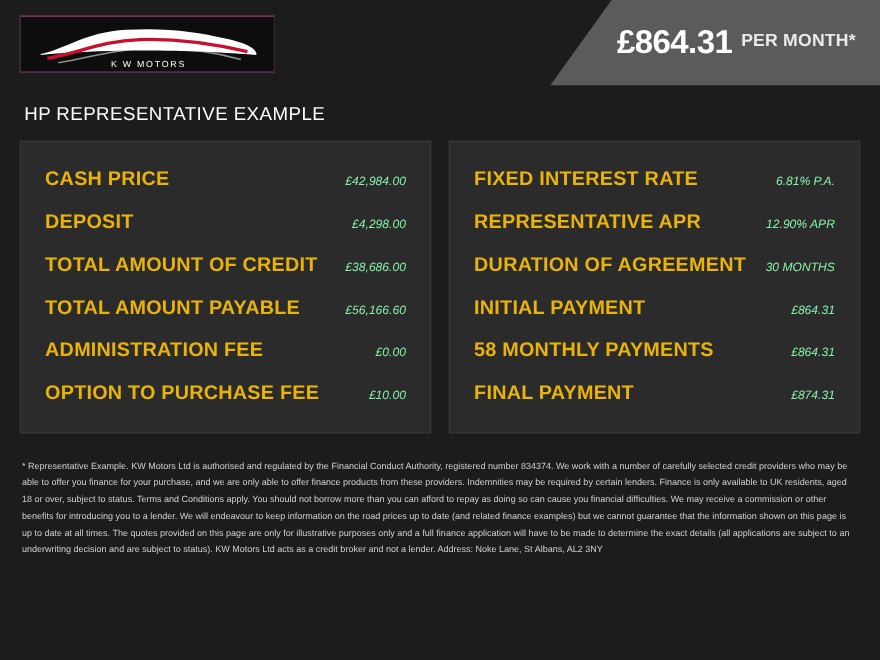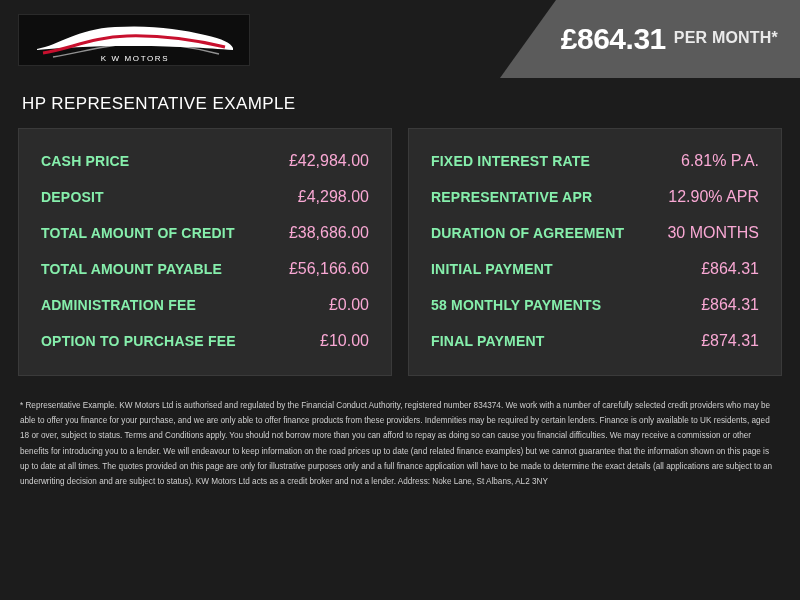--- a/index.html
+++ b/index.html
@@ -82,31 +82,32 @@
     padding: 14px 18px 16px 18px;
   }
   .row {
     display: flex;
     align-items: baseline;
     justify-content: space-between;
     padding: 9px 4px;
     gap: 10px;
   }
   .row .label {
-    color: #86efac;
-    font-size: 14px;
+    color: #eab308;
+    font-size: 18px;
     font-weight: bold;
     letter-spacing: 0.2px;
     white-space: nowrap;
   }
   .row .value {
-    color: #f9a8d4;
-    font-size: 16px;
+    color: #86efac;
+    font-size: 11px;
     font-weight: normal;
     white-space: nowrap;
+    font-style: italic;
   }
 
   
   .disclaimer {
     padding: 22px 20px 0 20px;
     color: #cfcfcf;
     font-size: 8.2px;
     line-height: 1.85;
     text-align: left;
   }

